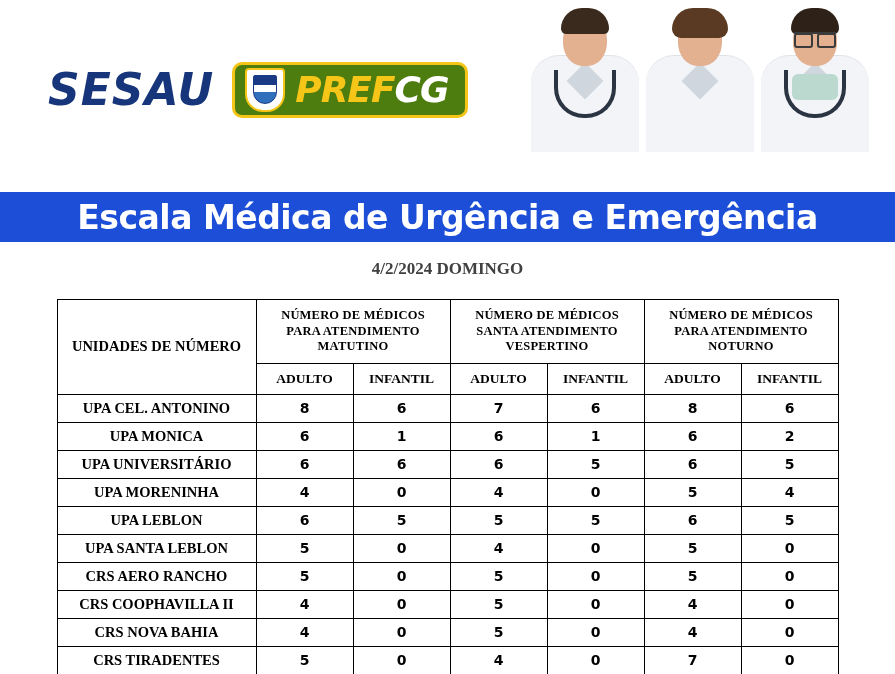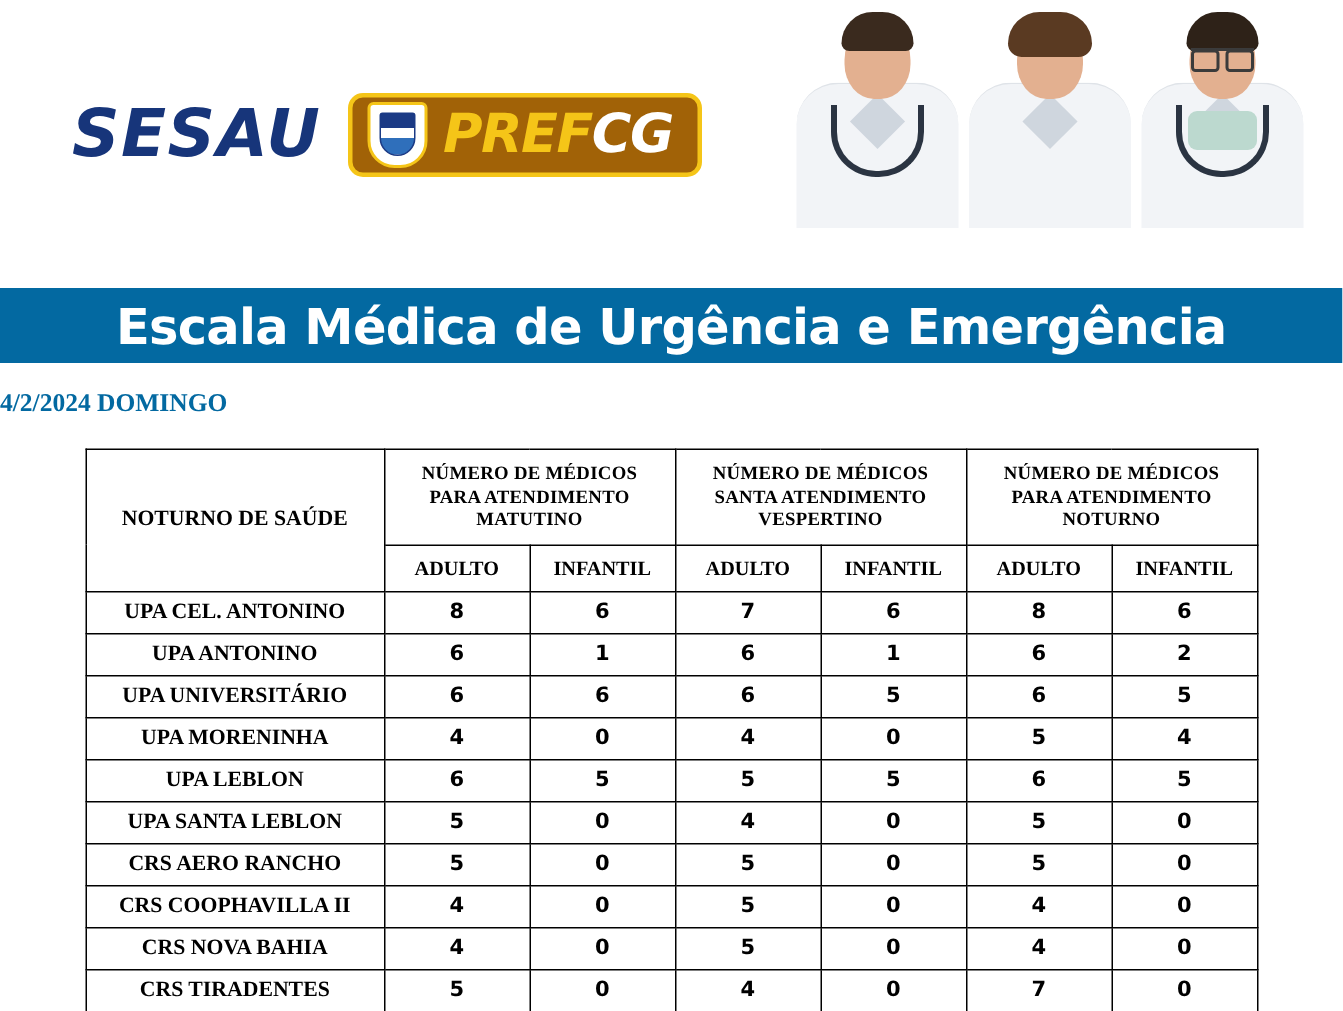--- a/index.html
+++ b/index.html
@@ -35,21 +35,21 @@
     font-weight: bold;
     font-style: italic;
     font-size: 44px;
     letter-spacing: 1px;
     color: #17357a;
     line-height: 1;
   }
 
   .prefcg-badge {
     margin-left: 18px;
-    background: #a16207;
+    background: #4d7c0f;
     border: 3px solid #f5c518;
     border-radius: 10px;
     height: 56px;
     display: flex;
     align-items: center;
     padding: 0 16px 0 10px;
     box-sizing: border-box;
   }
 
   .crest {
@@ -182,42 +182,43 @@
     transform: translateX(-50%);
     bottom: 52px;
     width: 46px;
     height: 26px;
     background: #bcd9cf;
     border-radius: 6px;
   }
 
   
   .title-band {
-    background: #0369a1;
+    background: #1d4ed8;
     height: 50px;
     display: flex;
     align-items: center;
     justify-content: center;
   }
   .title-band h1 {
     margin: 0;
     color: #ffffff;
     font-family: "DejaVu Sans", sans-serif;
     font-weight: bold;
     font-size: 33px;
     letter-spacing: -0.5px;
     white-space: nowrap;
   }
 
   
   .date-line {
+    text-align: center;
     font-family: "Liberation Serif", serif;
     font-weight: bold;
     font-size: 17px;
-    color: #0369a1;
+    color: #404040;
     padding-top: 17px;
     padding-bottom: 6px;
   }
 
   
   .table-wrap {
     display: flex;
     justify-content: center;
     padding-top: 14px;
   }
@@ -310,21 +311,21 @@
 <div class="title-band">
   <h1>Escala Médica de Urgência e Emergência</h1>
 </div>
 
 <div class="date-line">4/2/2024 DOMINGO</div>
 
 <div class="table-wrap">
   <table class="scale">
     <thead>
       <tr>
-        <th class="unit-head" rowspan="2">NOTURNO DE SAÚDE</th>
+        <th class="unit-head" rowspan="2">UNIDADES DE NÚMERO</th>
         <th class="group" colspan="2">NÚMERO DE MÉDICOS PARA ATENDIMENTO MATUTINO</th>
         <th class="group" colspan="2">NÚMERO DE MÉDICOS SANTA ATENDIMENTO VESPERTINO</th>
         <th class="group" colspan="2">NÚMERO DE MÉDICOS PARA ATENDIMENTO NOTURNO</th>
       </tr>
       <tr>
         <th class="sub">ADULTO</th>
         <th class="sub">INFANTIL</th>
         <th class="sub">ADULTO</th>
         <th class="sub">INFANTIL</th>
         <th class="sub">ADULTO</th>
@@ -335,21 +336,21 @@
       <tr>
         <td class="unit">UPA CEL. ANTONINO</td>
         <td class="num">8</td>
         <td class="num">6</td>
         <td class="num">7</td>
         <td class="num">6</td>
         <td class="num">8</td>
         <td class="num">6</td>
       </tr>
       <tr>
-        <td class="unit">UPA ANTONINO</td>
+        <td class="unit">UPA MONICA</td>
         <td class="num">6</td>
         <td class="num">1</td>
         <td class="num">6</td>
         <td class="num">1</td>
         <td class="num">6</td>
         <td class="num">2</td>
       </tr>
       <tr>
         <td class="unit">UPA UNIVERSITÁRIO</td>
         <td class="num">6</td>

